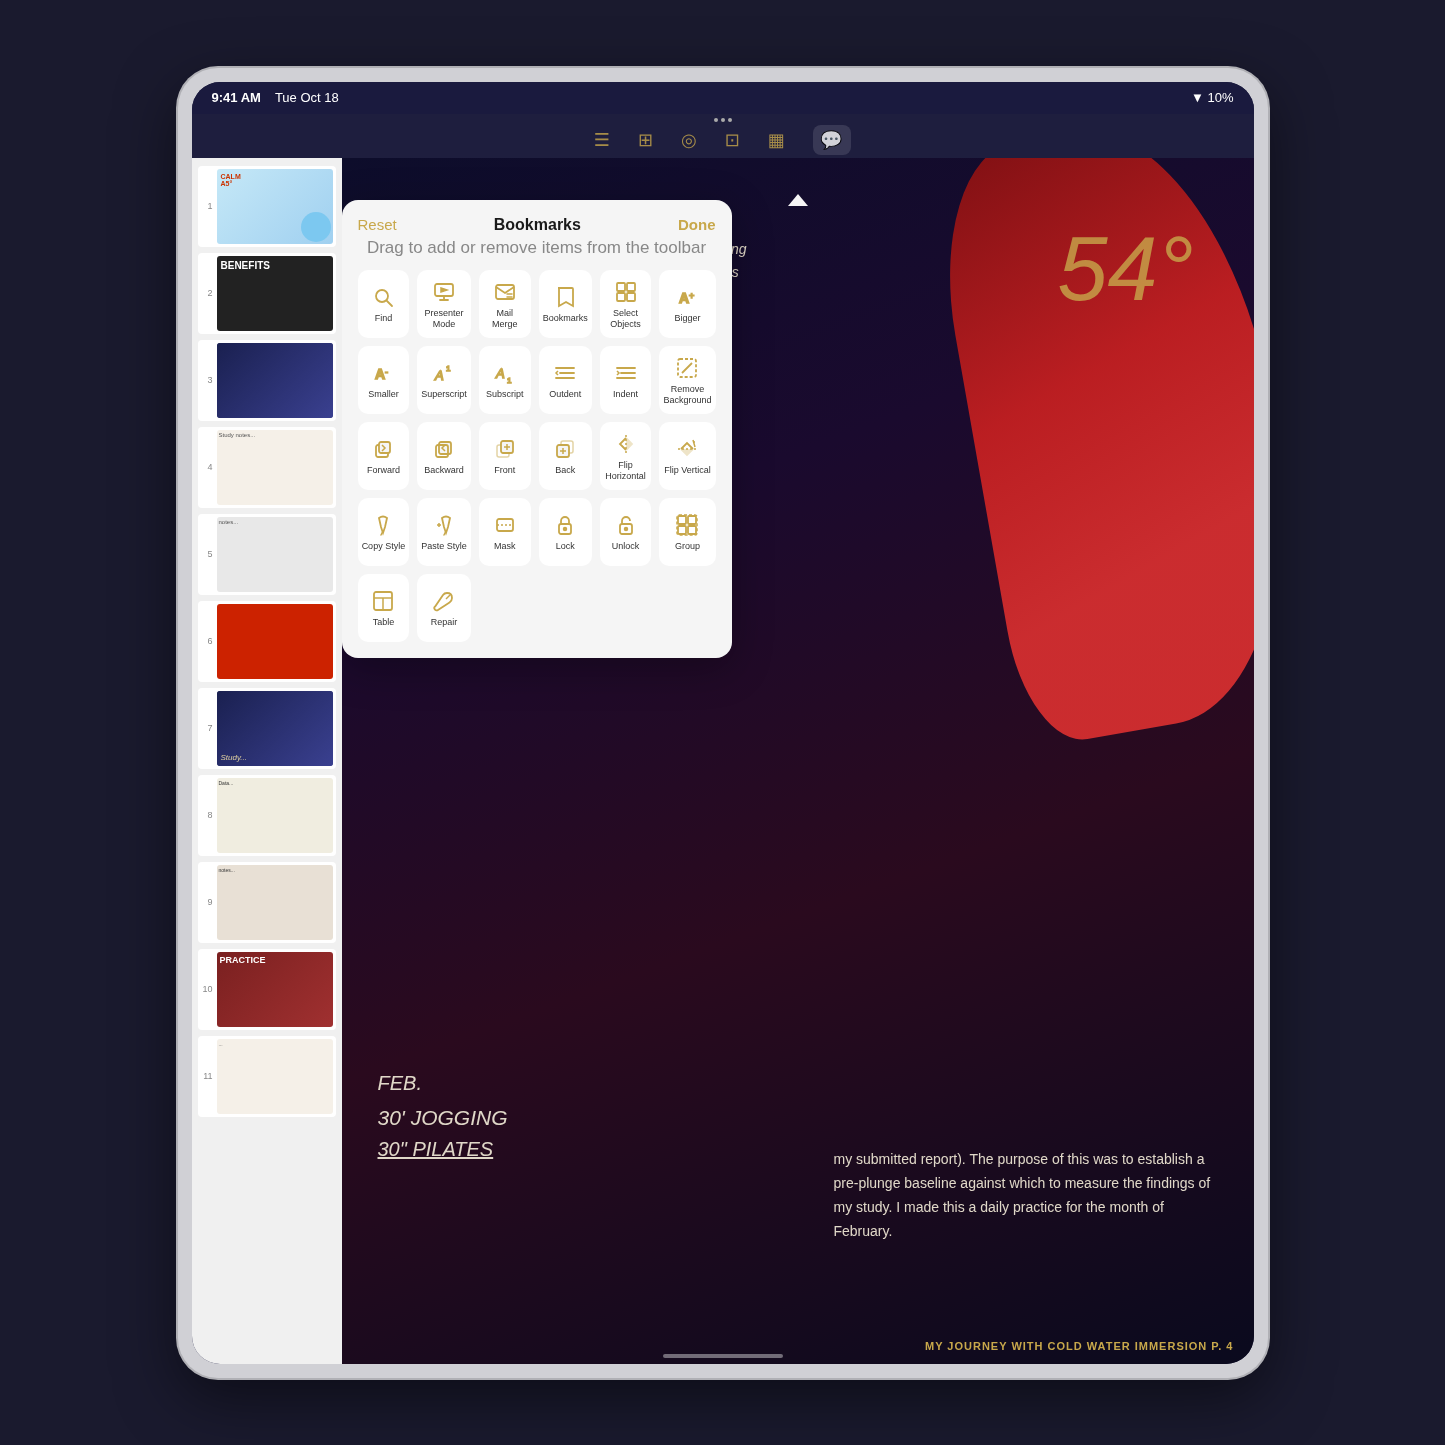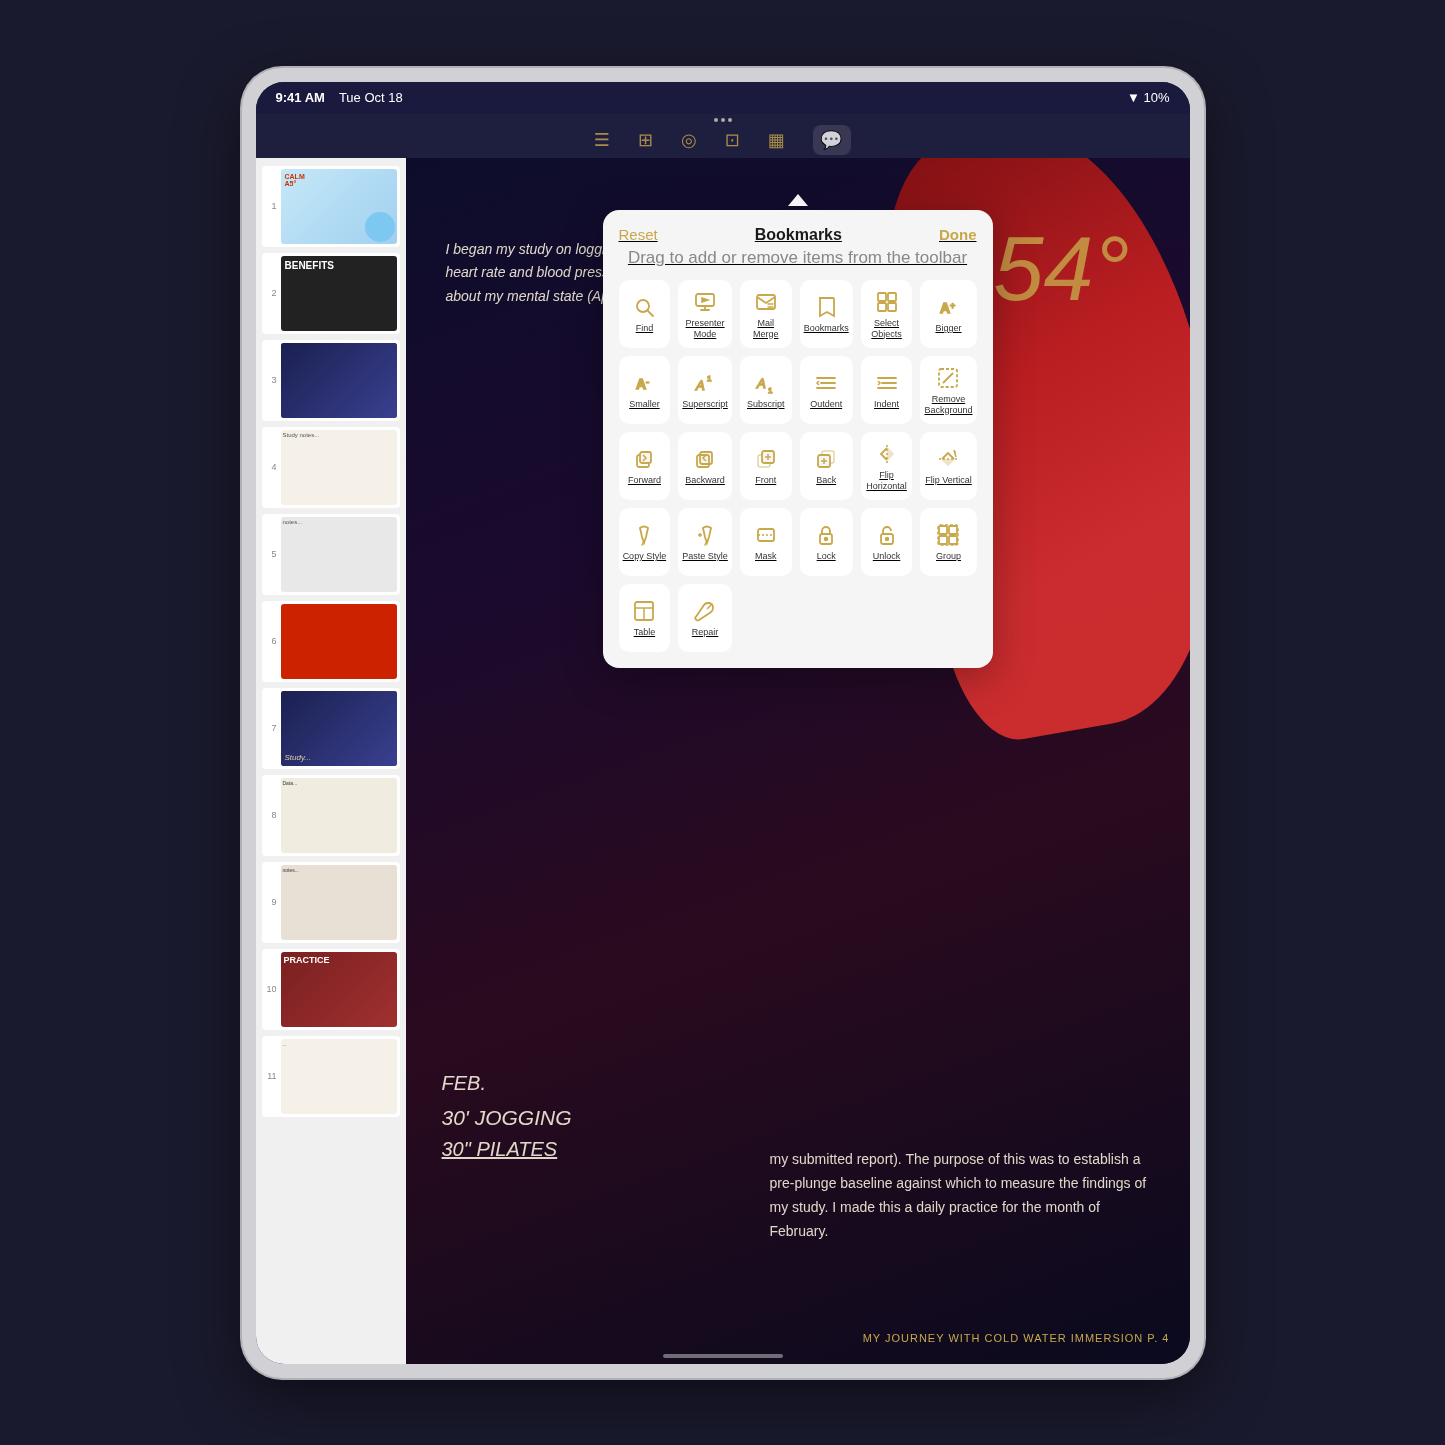--- a/index.html
+++ b/index.html
@@ -7,21 +7,21 @@
       width: 1445px;
       height: 1445px;
       background: #1a1a2e;
       display: flex;
       align-items: center;
       justify-content: center;
       font-family: -apple-system, BlinkMacSystemFont, 'SF Pro Display', sans-serif;
     }
 
     .device-frame {
-      width: 962px;
+      width: 1090px;
       height: 1310px;
       background: #d0d0d5;
       border-radius: 40px;
       padding: 14px;
       box-shadow: 0 0 0 2px #b0b0b5, 0 20px 60px rgba(0,0,0,0.5);
       position: relative;
     }
 
     .device-screen {
       width: 100%;
@@ -210,25 +210,25 @@
       top: 80px;
       left: 40px;
       color: #e0d8c8;
       font-size: 13px;
       line-height: 1.5;
       width: 380px;
     }
 
     .page-footer {
       position: absolute;
-      bottom: 20px;
+      bottom: 12px;
       right: 20px;
       color: #c8a84b;
       font-size: 11px;
-      font-weight: 400;
+      font-weight: 700;
       letter-spacing: 1px;
       text-transform: uppercase;
     }
 
     .home-indicator {
       position: absolute;
       bottom: 6px;
       left: 50%;
       transform: translateX(-50%);
       width: 120px;
@@ -237,23 +237,22 @@
       border-radius: 2px;
     }
 
     
     .modal-overlay {
       position: absolute;
       inset: 0;
       z-index: 100;
       display: flex;
       align-items: flex-start;
-      justify-content: center;
-      padding-top: 40px;
-      text-decoration: underline;
+      justify-content: flex-start;
+      padding-top: 30px;
     }
 
     .modal-arrow {
       position: absolute;
       top: 36px;
       left: 50%;
       transform: translateX(-50%);
       width: 0;
       height: 0;
       border-left: 10px solid transparent;

